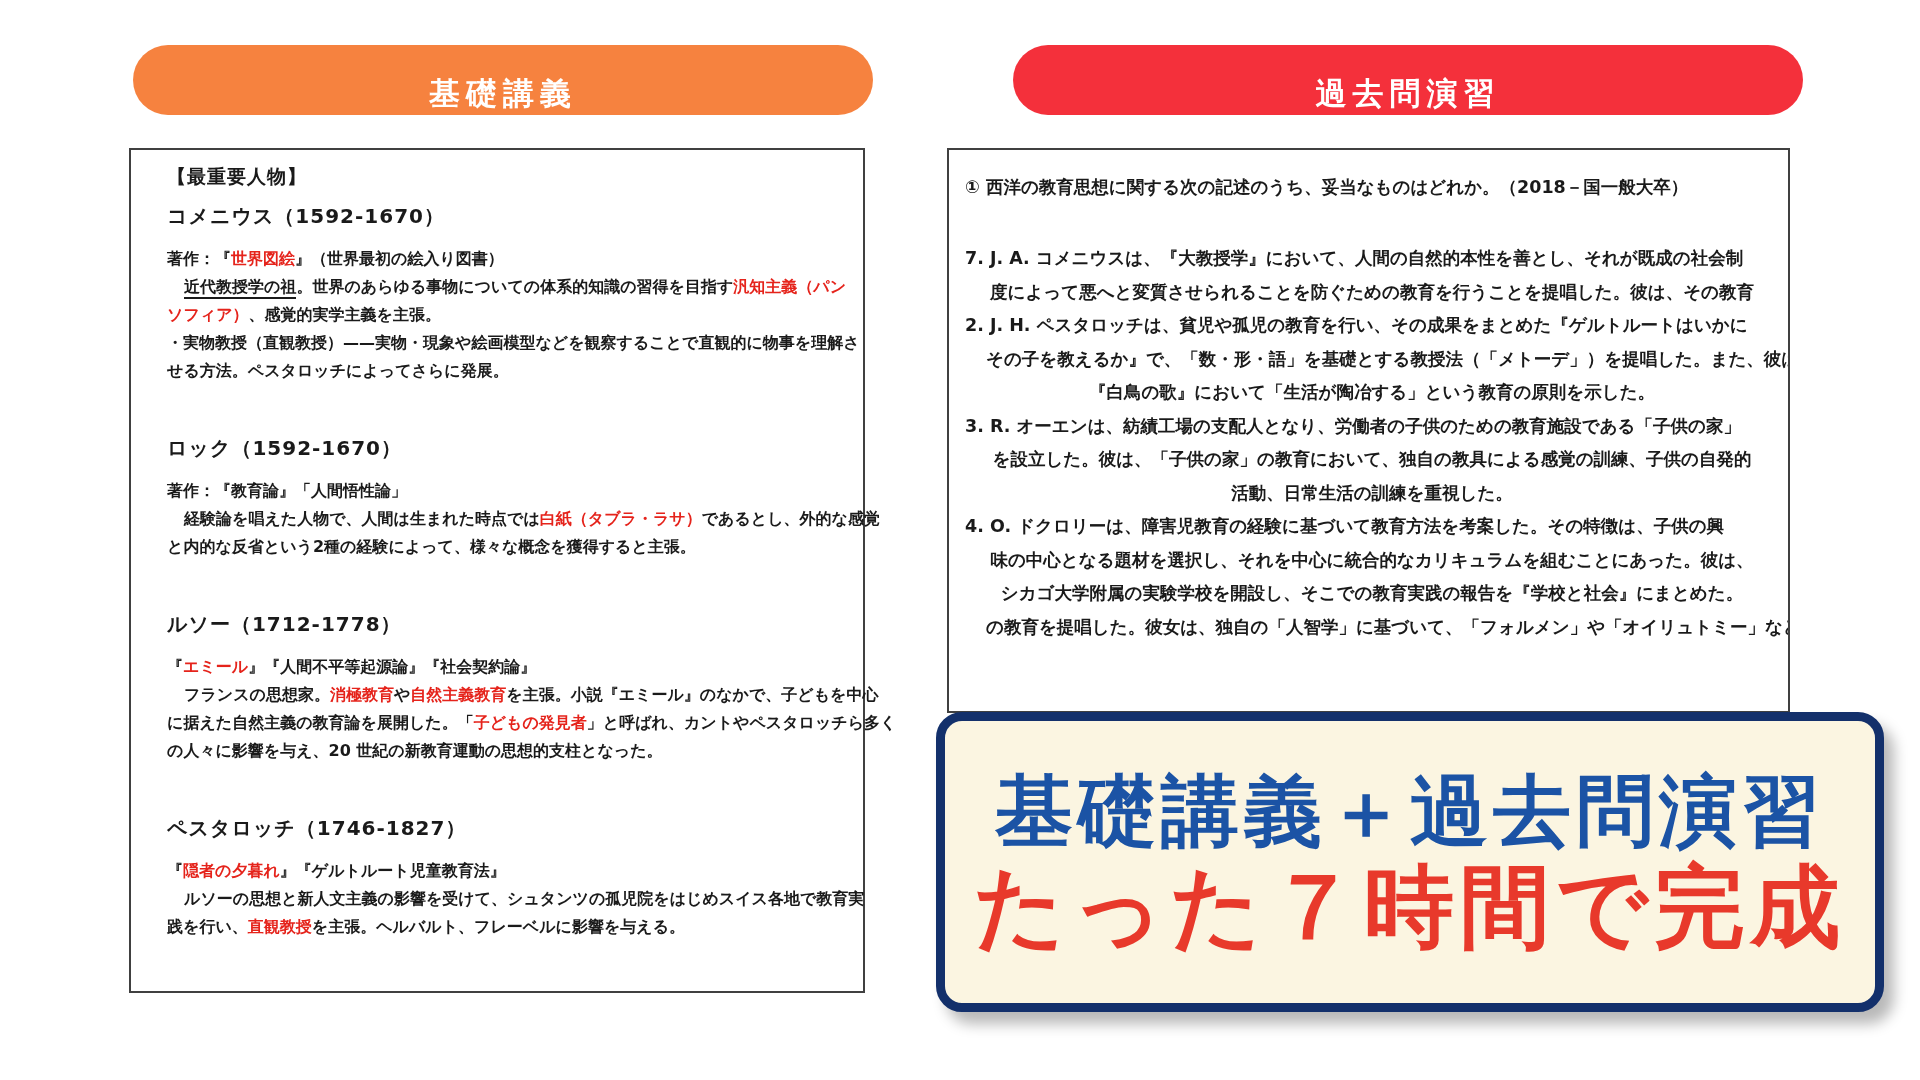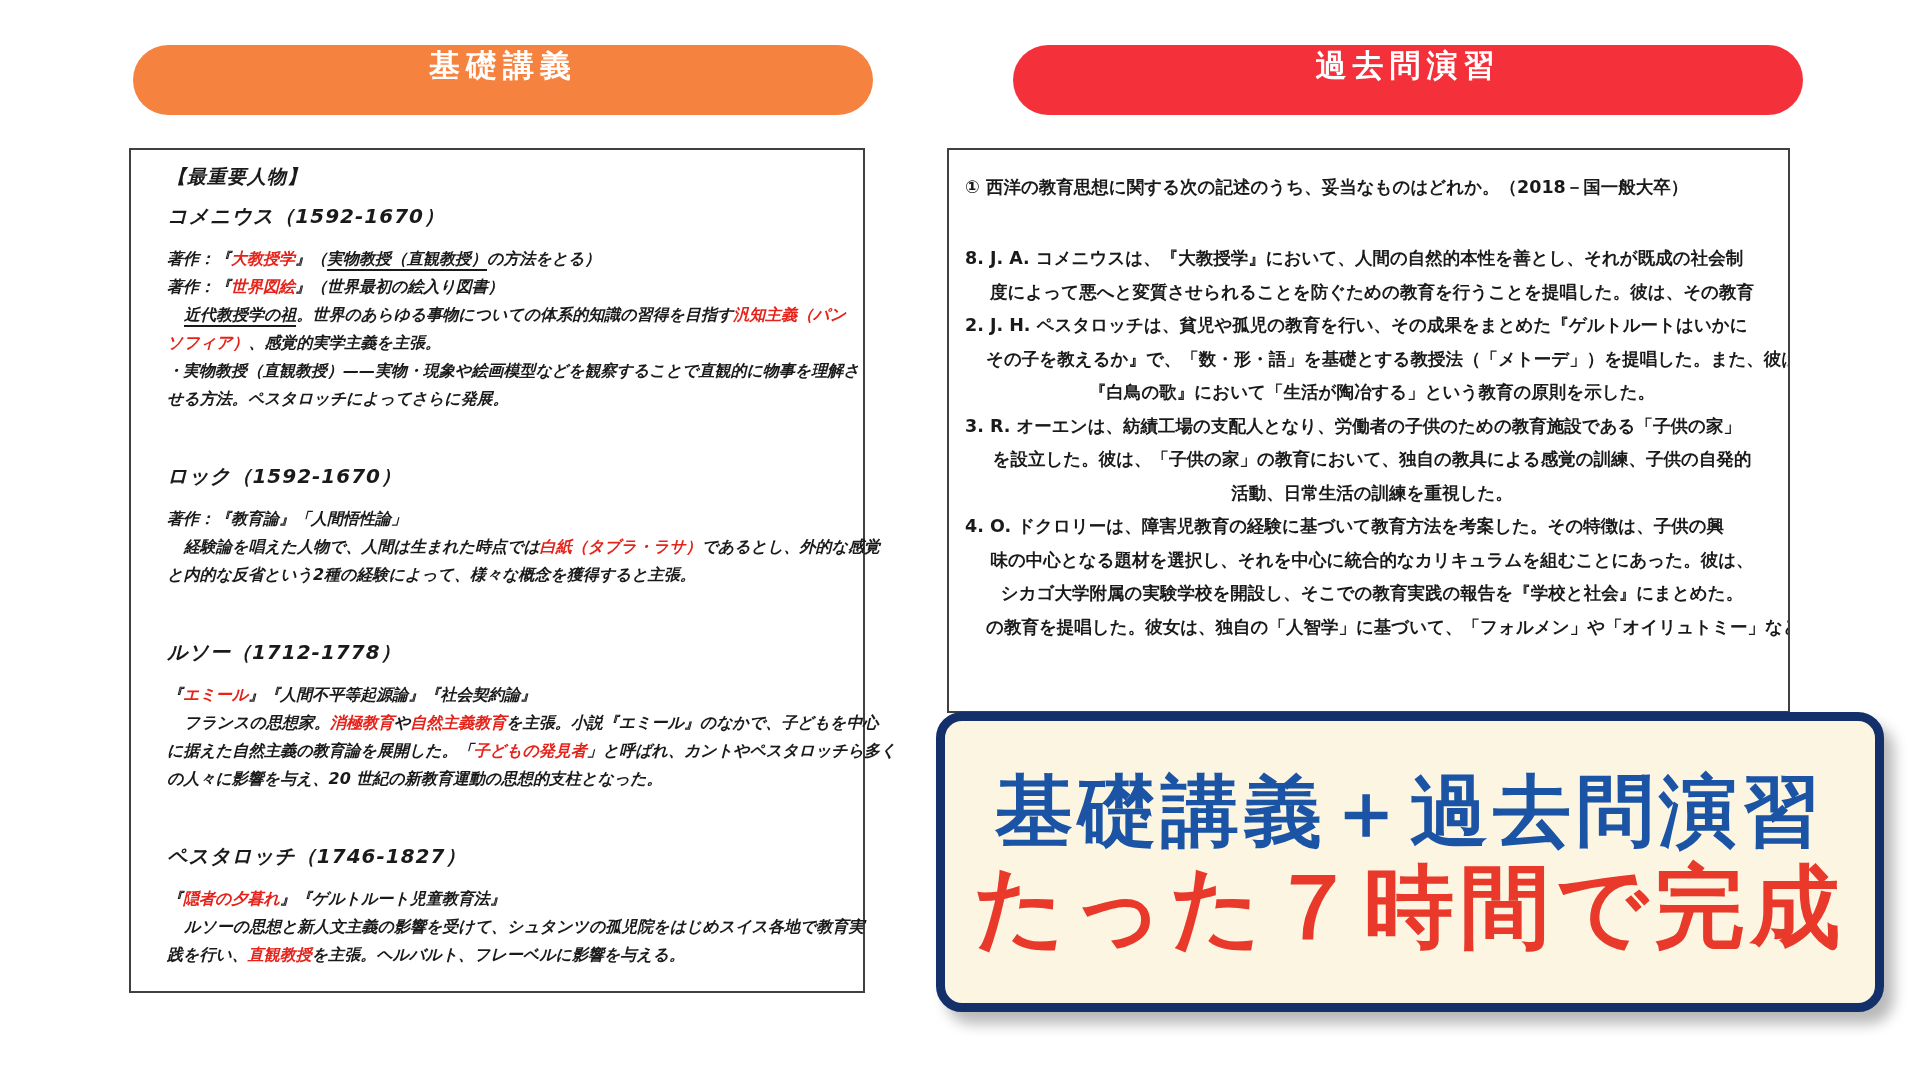--- a/index.html
+++ b/index.html
@@ -3,30 +3,30 @@
 <meta charset="utf-8">
 <style>
   html,body{margin:0;padding:0;background:#fff;}
   .stage{
     position:relative;width:1920px;height:1080px;background:#ffffff;overflow:hidden;
     font-family:"DejaVu Sans",sans-serif;color:#1a1a1a;
   }
   
   .pill{
     position:absolute;top:45px;height:70px;border-radius:36px;
-    display:flex;align-items:flex-start;justify-content:center;
+    display:flex;align-items:flex-end;justify-content:center;
     color:#fff;font-size:31px;font-weight:800;letter-spacing:6px;
   }
   .pill-left{left:133px;width:740px;background:var(--orange,#F6823F);}
   .pill-right{left:1013px;width:790px;background:var(--redpill,#F4303B);}
   
   .panel{
     position:absolute;background:#fff;border:2px solid #404040;box-sizing:border-box;
   }
-  .panel-left{left:129px;top:148px;width:736px;height:845px;padding:14px 56px 8px 36px;font-style:italic;}
+  .panel-left{left:129px;top:148px;width:736px;height:845px;padding:14px 56px 8px 36px;}
   .panel-right{left:947px;top:148px;width:843px;height:565px;padding:24px 30px 0 16px;overflow:hidden;}
   
   .lp-title{font-size:19px;font-weight:800;line-height:24px;letter-spacing:1px;}
   .lp-heading{margin-top:51px;font-size:20px;font-weight:800;line-height:24px;letter-spacing:1px;white-space:nowrap;}
   #lp-sections > .lp-heading:first-child{margin-top:16px;}
   .lp-lines{margin-top:17px;}
   .lp-line{font-size:16px;font-weight:600;line-height:28px;white-space:nowrap;letter-spacing:0;}
   .lp-line.ind{padding-left:17px;}
   .lp-line .red{color:var(--redtext,#E5231B);}
   .lp-line .ul{border-bottom:2px solid #1a1a1a;padding-bottom:1px;}
@@ -56,21 +56,20 @@
 
   <div class="pill pill-right">
     <span>過去問演習</span>
   </div>
 
   <div class="panel panel-left">
     <div class="lp-title">【最重要人物】</div>
     <div id="lp-sections">
         <div class="lp-heading">コメニウス（1592-1670）</div>
         <div class="lp-lines">
-          <div class="lp-line"><span>著作：『</span><span class="red">大教授学</span><span>』（</span><span class="ul">実物教授（直観教授）</span><span>の方法をとる）</span></div>
           <div class="lp-line"><span>著作：『</span><span class="red">世界図絵</span><span>』（世界最初の絵入り図書）</span></div>
           <div class="lp-line ind"><span class="ul">近代教授学の祖</span><span>。世界のあらゆる事物についての体系的知識の習得を目指す</span><span class="red">汎知主義（パン</span></div>
           <div class="lp-line"><span class="red">ソフィア）</span><span>、感覚的実学主義を主張。</span></div>
           <div class="lp-line"><span>・実物教授（直観教授）——実物・現象や絵画模型などを観察することで直観的に物事を理解さ</span></div>
           <div class="lp-line"><span>せる方法。ペスタロッチによってさらに発展。</span></div>
         </div>
         <div class="lp-heading">ロック（1592-1670）</div>
         <div class="lp-lines">
           <div class="lp-line"><span>著作：『教育論』「人間悟性論」</span></div>
           <div class="lp-line ind"><span>経験論を唱えた人物で、人間は生まれた時点では</span><span class="red">白紙（タブラ・ラサ）</span><span>であるとし、外的な感覚</span></div>
@@ -89,21 +88,21 @@
           <div class="lp-line ind"><span>ルソーの思想と新人文主義の影響を受けて、シュタンツの孤児院をはじめスイス各地で教育実</span></div>
           <div class="lp-line"><span>践を行い、</span><span class="red">直観教授</span><span>を主張。ヘルバルト、フレーベルに影響を与える。</span></div>
         </div>
       </div>
   </div>
 
   <div class="panel panel-right">
     <div class="rp-question">①  西洋の教育思想に関する次の記述のうち、妥当なものはどれか。（2018－国一般大卒）</div>
     <div id="rp-items">
         <div class="rp-item">
-          <div class="rp-line">8. J. A. コメニウスは、『大教授学』において、人間の自然的本性を善とし、それが既成の社会制</div>
+          <div class="rp-line">7. J. A. コメニウスは、『大教授学』において、人間の自然的本性を善とし、それが既成の社会制</div>
           <div class="rp-line cont">度によって悪へと変質させられることを防ぐための教育を行うことを提唱した。彼は、その教育</div>
         </div>
         <div class="rp-item">
           <div class="rp-line">2. J. H. ペスタロッチは、貧児や孤児の教育を行い、その成果をまとめた『ゲルトルートはいかに</div>
           <div class="rp-line cont">その子を教えるか』で、「数・形・語」を基礎とする教授法（「メトーデ」）を提唱した。また、彼は、</div>
           <div class="rp-line cont">『白鳥の歌』において「生活が陶冶する」という教育の原則を示した。</div>
         </div>
         <div class="rp-item">
           <div class="rp-line">3. R. オーエンは、紡績工場の支配人となり、労働者の子供のための教育施設である「子供の家」</div>
           <div class="rp-line cont">を設立した。彼は、「子供の家」の教育において、独自の教具による感覚の訓練、子供の自発的</div>

